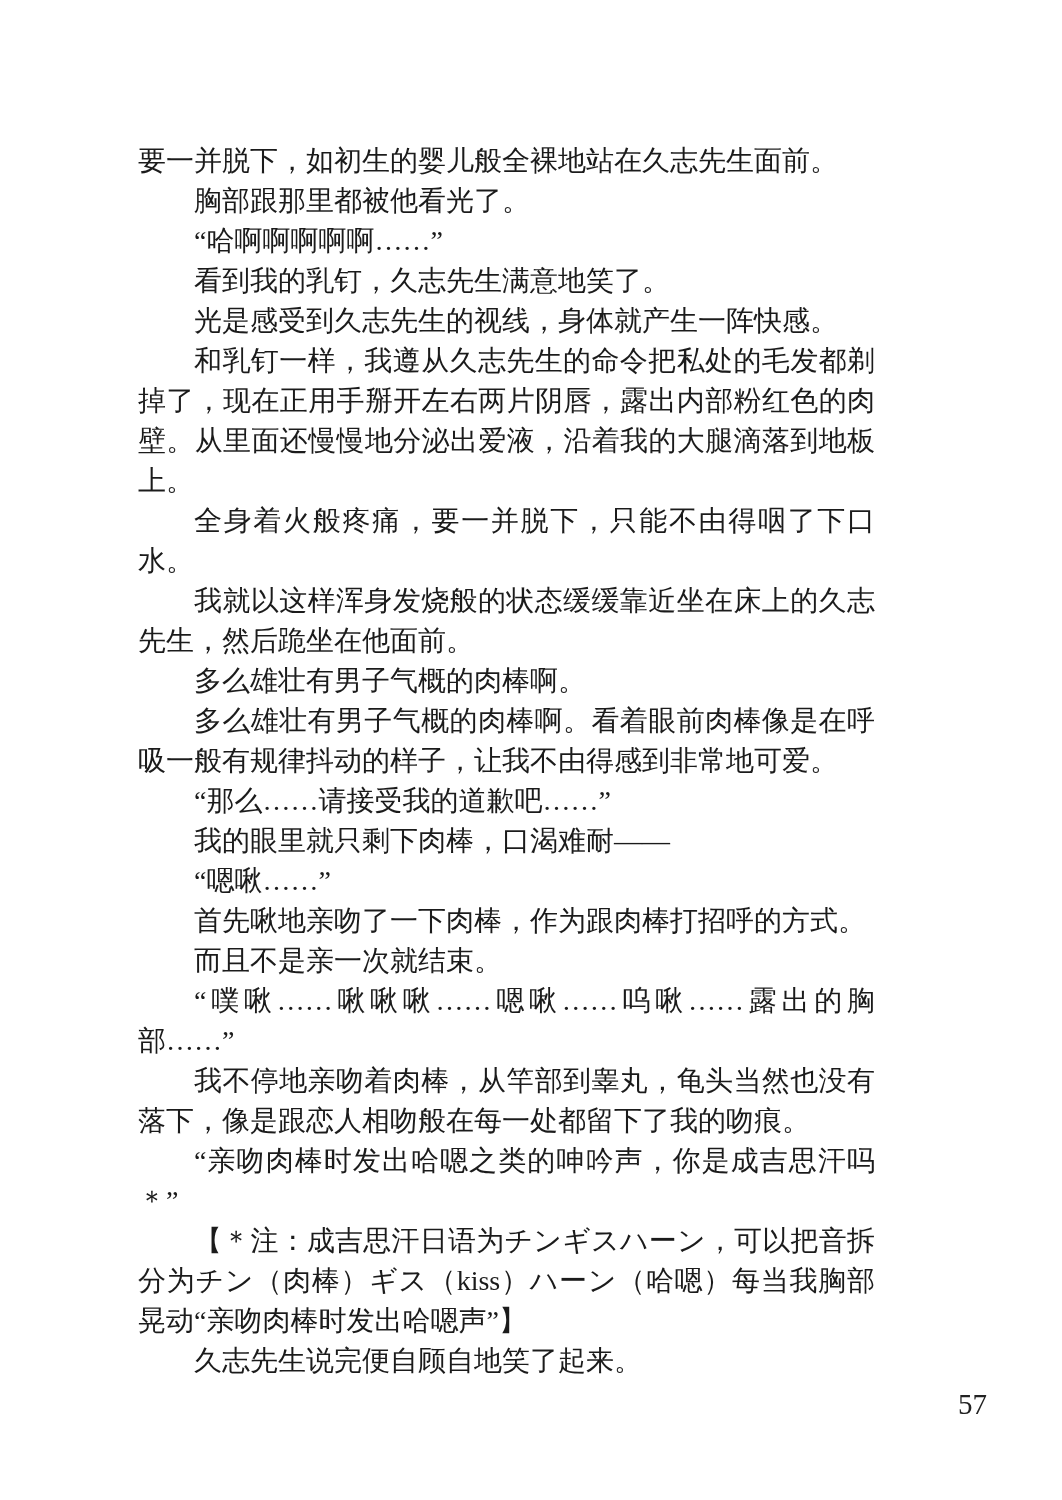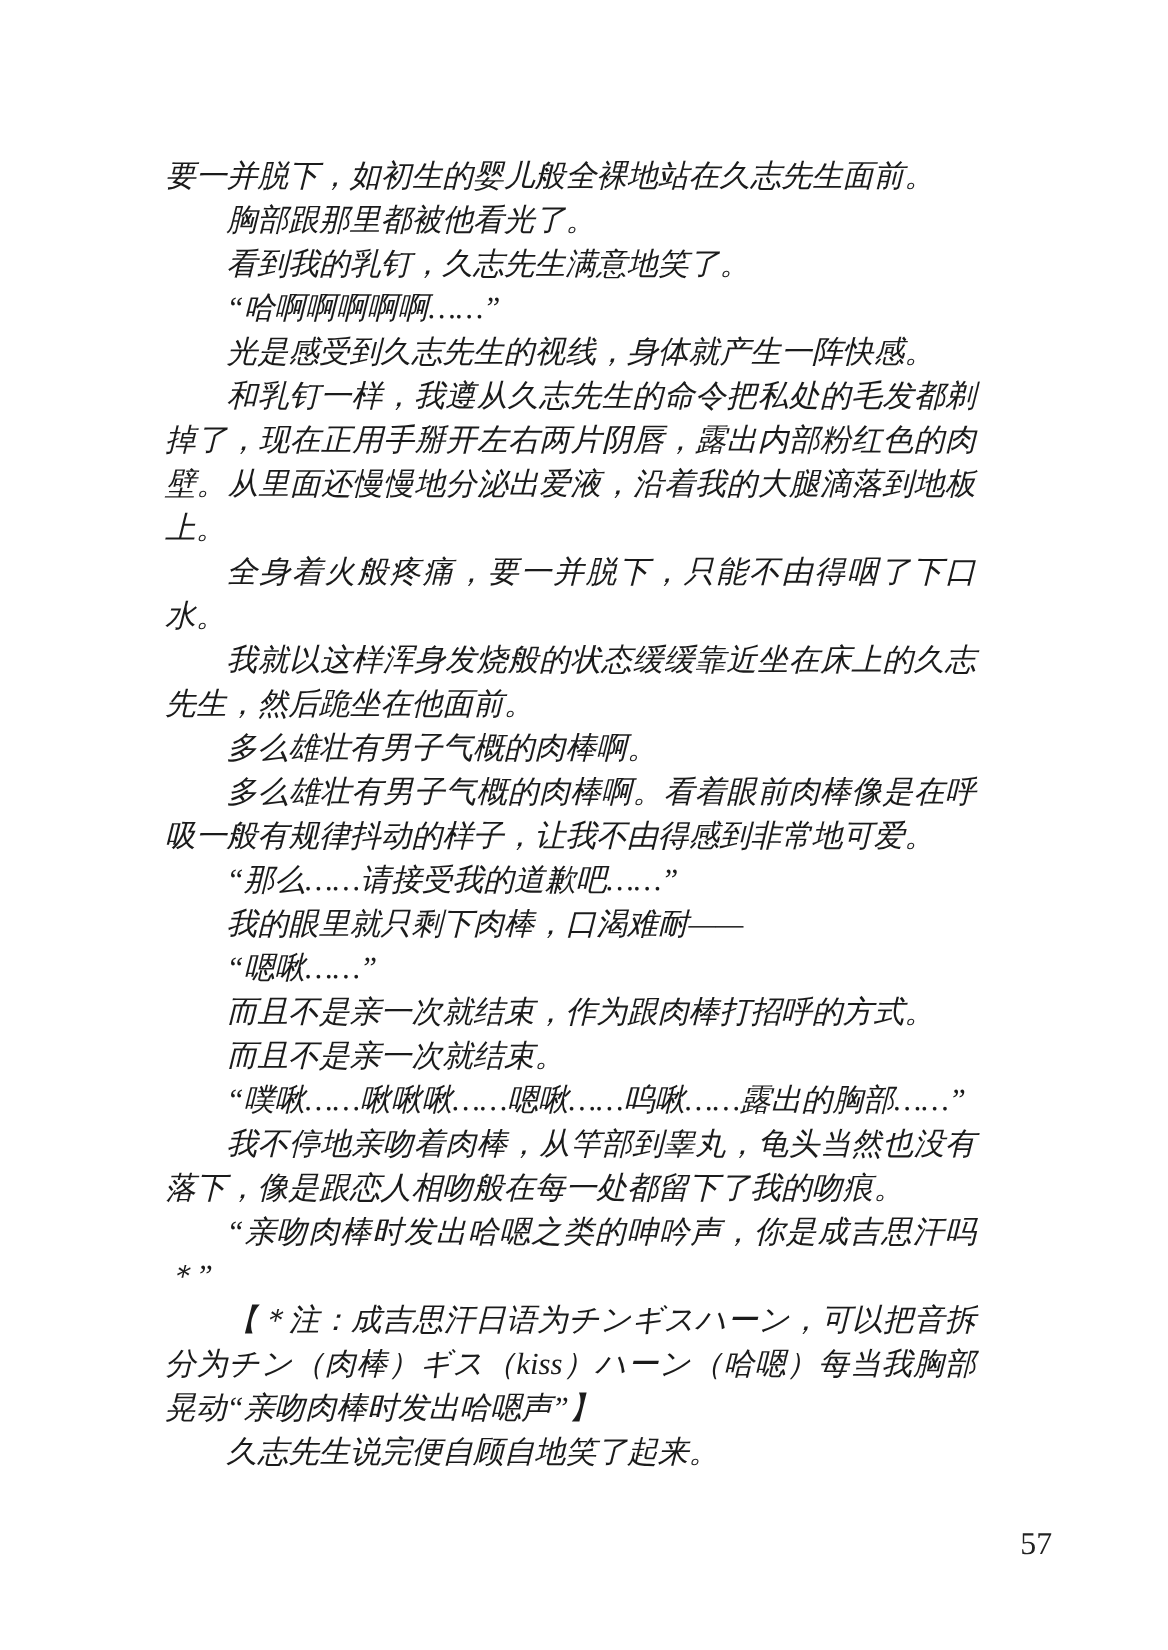--- a/index.html
+++ b/index.html
@@ -11,67 +11,66 @@
     position: relative;
     width: 1062px;
     height: 1500px;
     background: #ffffff;
     overflow: hidden;
     font-family: "Liberation Serif", "DejaVu Serif", serif;
     color: #1b1b1b;
   }
   .text-block {
     position: absolute;
-    left: 150px;
+    left: 138px;
     top: 141px;
     width: 737px;
     font-size: 28px;
     line-height: 40px;
     text-align: justify;
     letter-spacing: 0px;
-    font-style: italic;
   }
   .text-block p {
     margin: 0;
     padding: 0;
     text-indent: 2em;
   }
   .text-block p.continuation {
     text-indent: 0;
   }
   .page-number {
     position: absolute;
     left: 897px;
     top: 1387px;
     width: 90px;
-    text-align: center;
+    text-align: right;
     font-size: 29px;
     line-height: 34px;
     color: #222222;
   }
 </style>
 </head>
 <body>
 
 <div class="page">
   <main class="text-block">
       <p class="continuation">要一并脱下，如初生的婴儿般全裸地站在久志先生面前。</p>
       <p>胸部跟那里都被他看光了。</p>
+      <p>“哈啊啊啊啊啊……”</p>
       <p>看到我的乳钉，久志先生满意地笑了。</p>
-      <p>“哈啊啊啊啊啊……”</p>
       <p>光是感受到久志先生的视线，身体就产生一阵快感。</p>
       <p>和乳钉一样，我遵从久志先生的命令把私处的毛发都剃掉了，现在正用手掰开左右两片阴唇，露出内部粉红色的肉壁。从里面还慢慢地分泌出爱液，沿着我的大腿滴落到地板上。</p>
       <p>全身着火般疼痛，要一并脱下，只能不由得咽了下口水。</p>
       <p>我就以这样浑身发烧般的状态缓缓靠近坐在床上的久志先生，然后跪坐在他面前。</p>
       <p>多么雄壮有男子气概的肉棒啊。</p>
       <p>多么雄壮有男子气概的肉棒啊。看着眼前肉棒像是在呼吸一般有规律抖动的样子，让我不由得感到非常地可爱。</p>
       <p>“那么……请接受我的道歉吧……”</p>
       <p>我的眼里就只剩下肉棒，口渴难耐——</p>
       <p>“嗯啾……”</p>
-      <p>而且不是亲一次就结束，作为跟肉棒打招呼的方式。</p>
+      <p>首先啾地亲吻了一下肉棒，作为跟肉棒打招呼的方式。</p>
       <p>而且不是亲一次就结束。</p>
       <p>“噗啾……啾啾啾……嗯啾……呜啾……露出的胸部……”</p>
       <p>我不停地亲吻着肉棒，从竿部到睾丸，龟头当然也没有落下，像是跟恋人相吻般在每一处都留下了我的吻痕。</p>
       <p>“亲吻肉棒时发出哈嗯之类的呻吟声，你是成吉思汗吗＊”</p>
       <p>【＊注：成吉思汗日语为チンギスハーン，可以把音拆分为チン（肉棒）ギス（kiss）ハーン（哈嗯）每当我胸部晃动“亲吻肉棒时发出哈嗯声”】</p>
       <p>久志先生说完便自顾自地笑了起来。</p>
     </main>
   <div class="page-number">57</div>
 </div>
 

